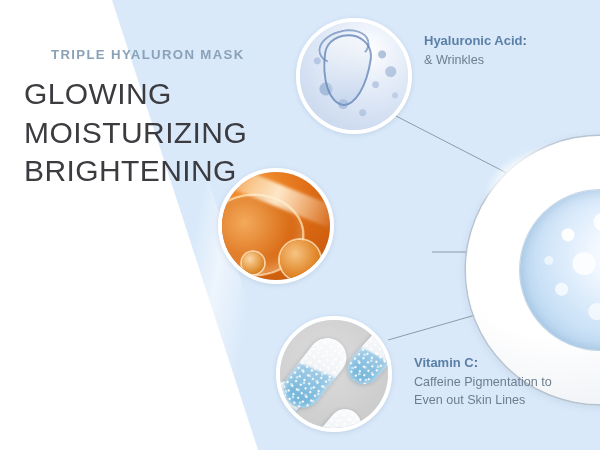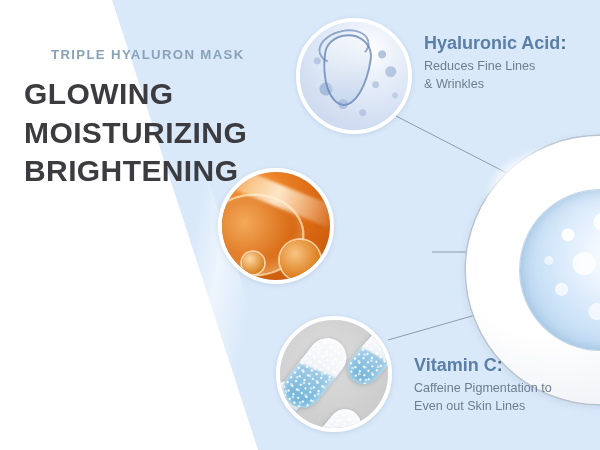--- a/index.html
+++ b/index.html
@@ -26,21 +26,21 @@
   }
 
   
   .copy{position:absolute;left:24px;top:48px;z-index:6;}
   .eyebrow{
     font-size:13.2px;font-weight:bold;letter-spacing:1.35px;
     color:#8aa2b8;line-height:1;white-space:nowrap;margin-left:27px;
   }
   .headline{
     margin-top:14px;
-    font-size:30px;font-weight:bold;letter-spacing:.4px;
+    font-size:30px;font-weight:normal;letter-spacing:.4px;
     color:#3b3b40;line-height:1.28;white-space:nowrap;
   }
 
   
   .links{position:absolute;left:0;top:0;width:600px;height:450px;z-index:3;pointer-events:none;}
 
   
   .jar{
     position:absolute;z-index:4;
     left:466px;top:136px;width:268px;height:268px;border-radius:50%;
@@ -160,21 +160,21 @@
     mix-blend-mode:screen;
   }
   .cap-main{left:16px;top:14px;width:38px;height:78px;transform:rotate(38deg);}
   .cap-tr{left:78px;top:6px;width:32px;height:62px;transform:rotate(42deg);}
   .cap-bl{left:-14px;top:58px;width:30px;height:58px;transform:rotate(34deg);}
   .cap-bm{left:40px;top:86px;width:32px;height:60px;transform:rotate(40deg);}
 
   
   .ing-txt{position:absolute;z-index:6;}
   .ing-name{
-    font-size:18px;font-weight:bold;color:#5b7fa6;
+    font-size:13px;font-weight:bold;color:#5b7fa6;
     line-height:1.1;white-space:nowrap;
   }
   .ing-name .colon{color:#4a6a8c;font-weight:bold;}
   .ing-desc{
     margin-top:4px;
     font-size:12.6px;color:#6d7e8f;line-height:1.42;white-space:nowrap;
   }
 </style>
 </head>
 <body>
@@ -209,21 +209,20 @@
       <div class="disc-media media-gel"></div>
       <div class="gel-drop"></div>
       <div class="gel-swirl"></div>
     </div>
   </div>
   <div class="ing-txt" style="left:424px;top:34px;">
     <div class="ing-name">
       <span>Hyaluronic Acid</span><span class="colon">:</span>
     </div>
     <div class="ing-desc">
-      <div>Reduces Fine Lines</div>
       <div>&amp; Wrinkles</div>
     </div>
   </div>
 
   <div class="ing" style="left:218px;top:168px;">
     <div class="disc">
       <div class="disc-media media-oil"></div>
       <div class="oil-b1"></div>
       <div class="oil-b2"></div>
       <div class="oil-b3"></div>

